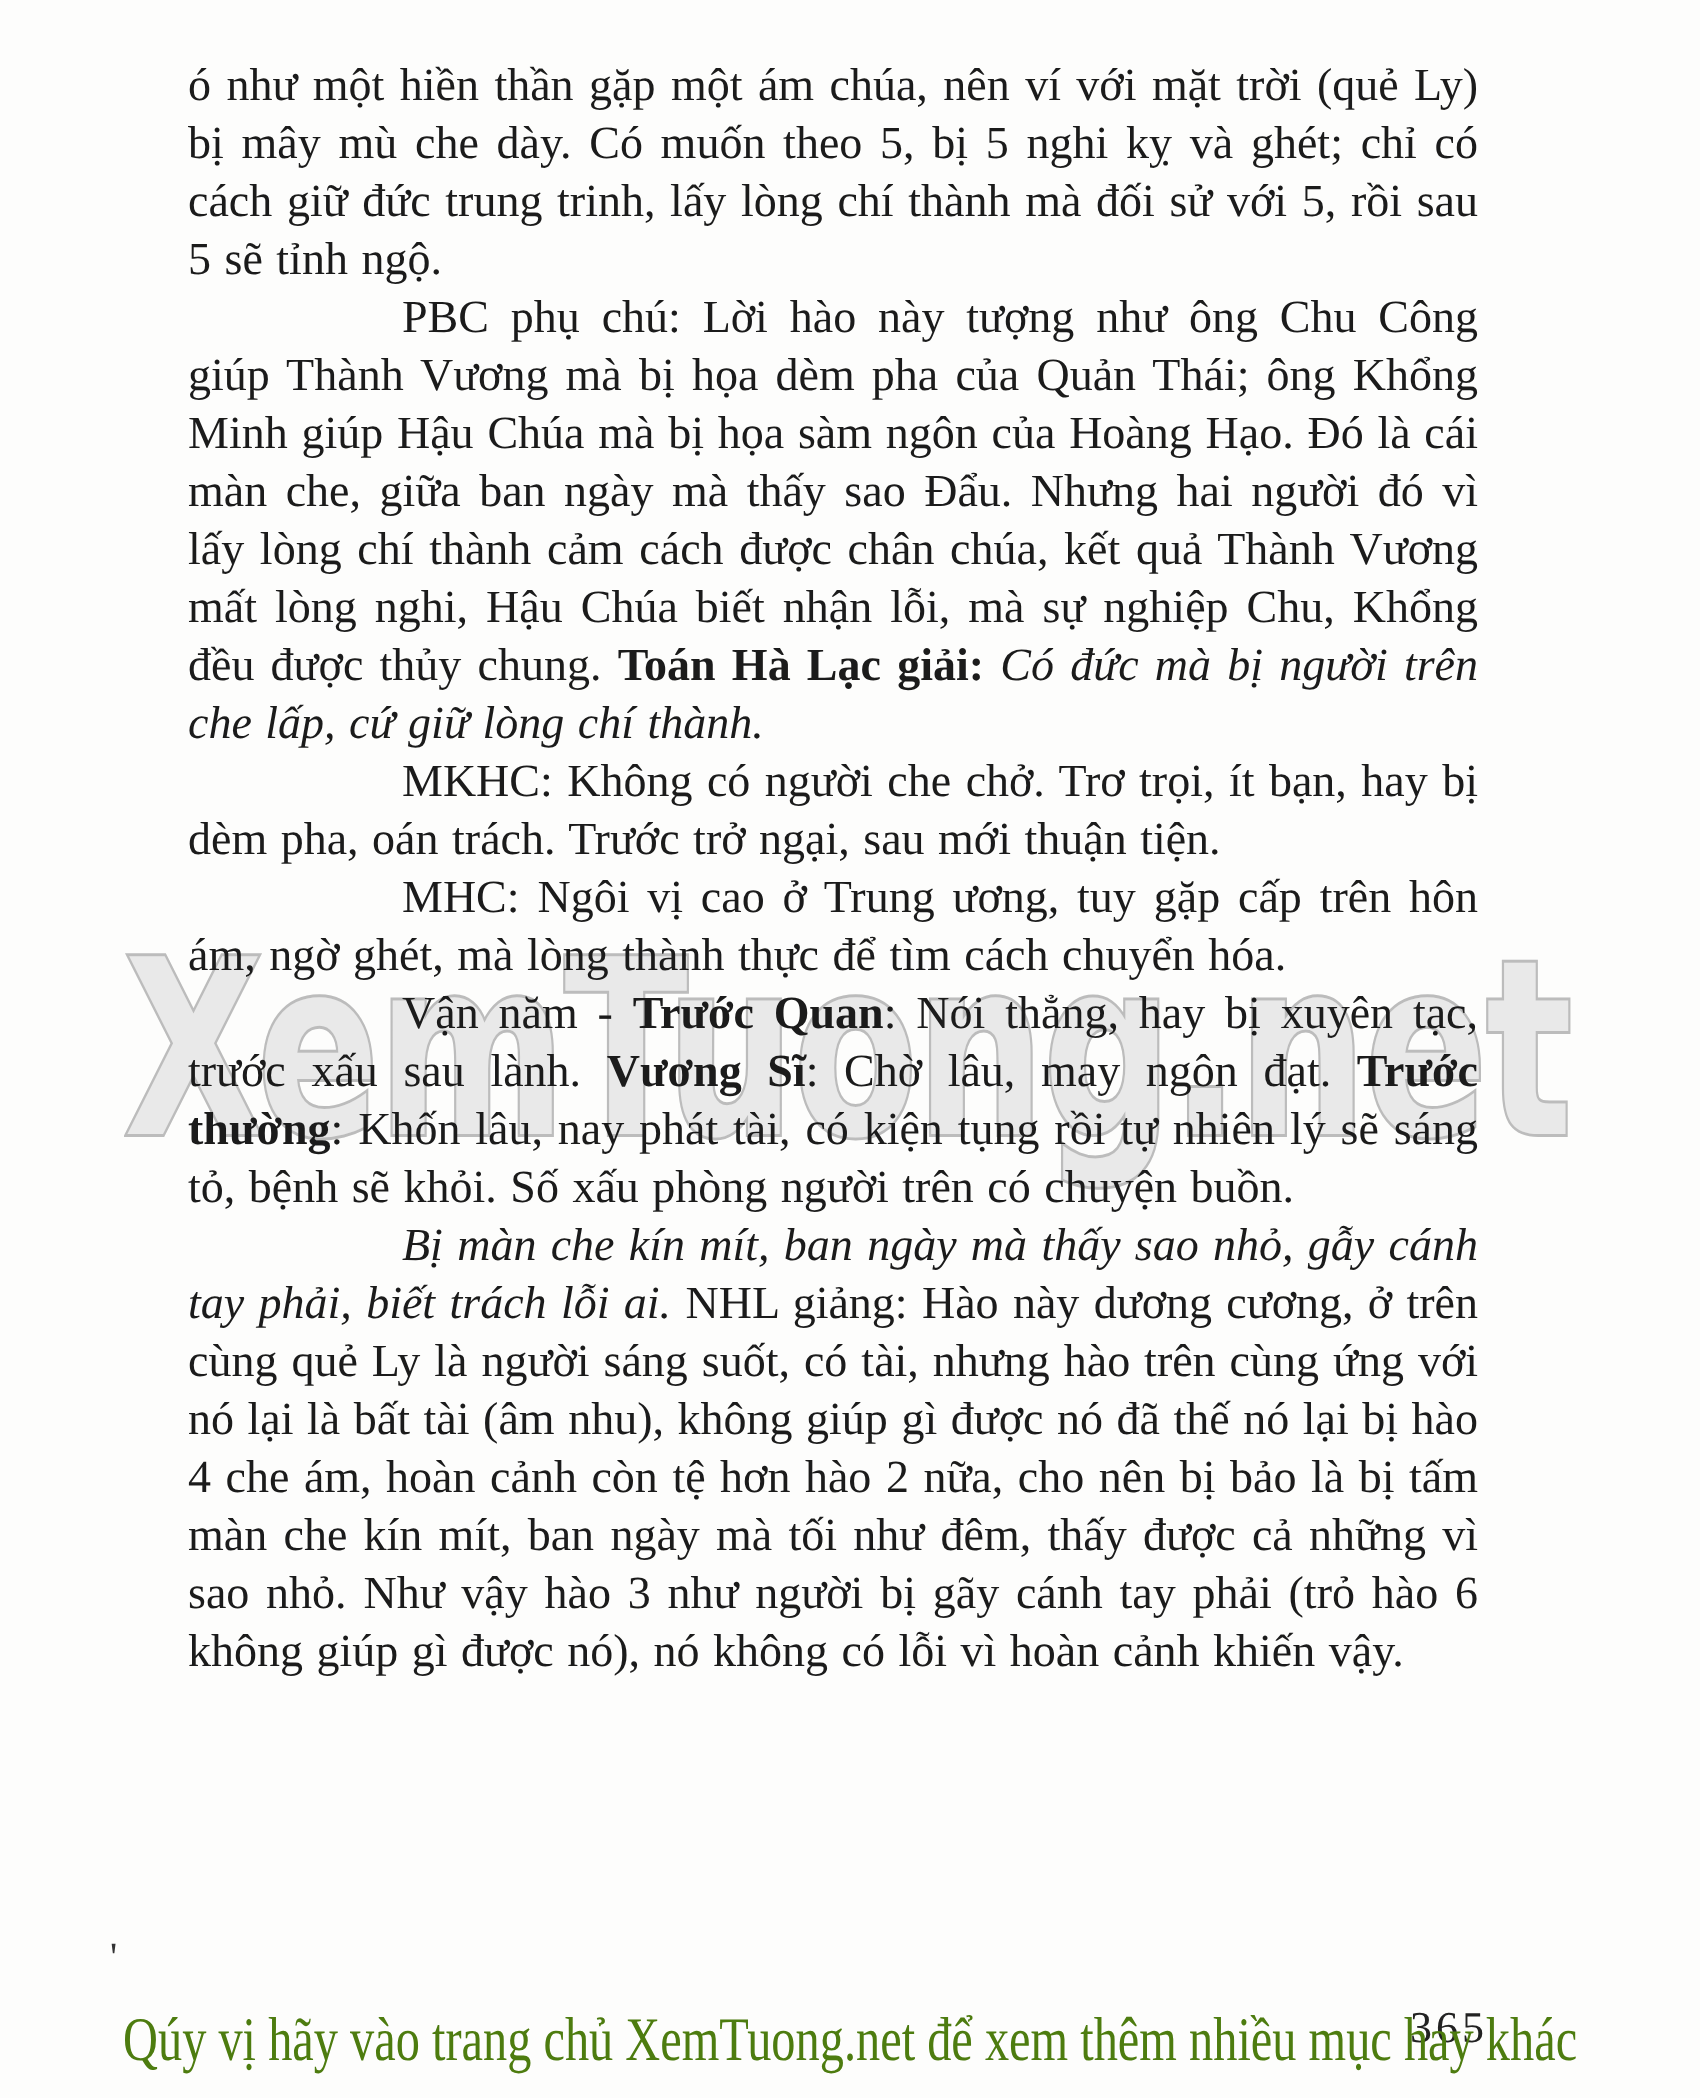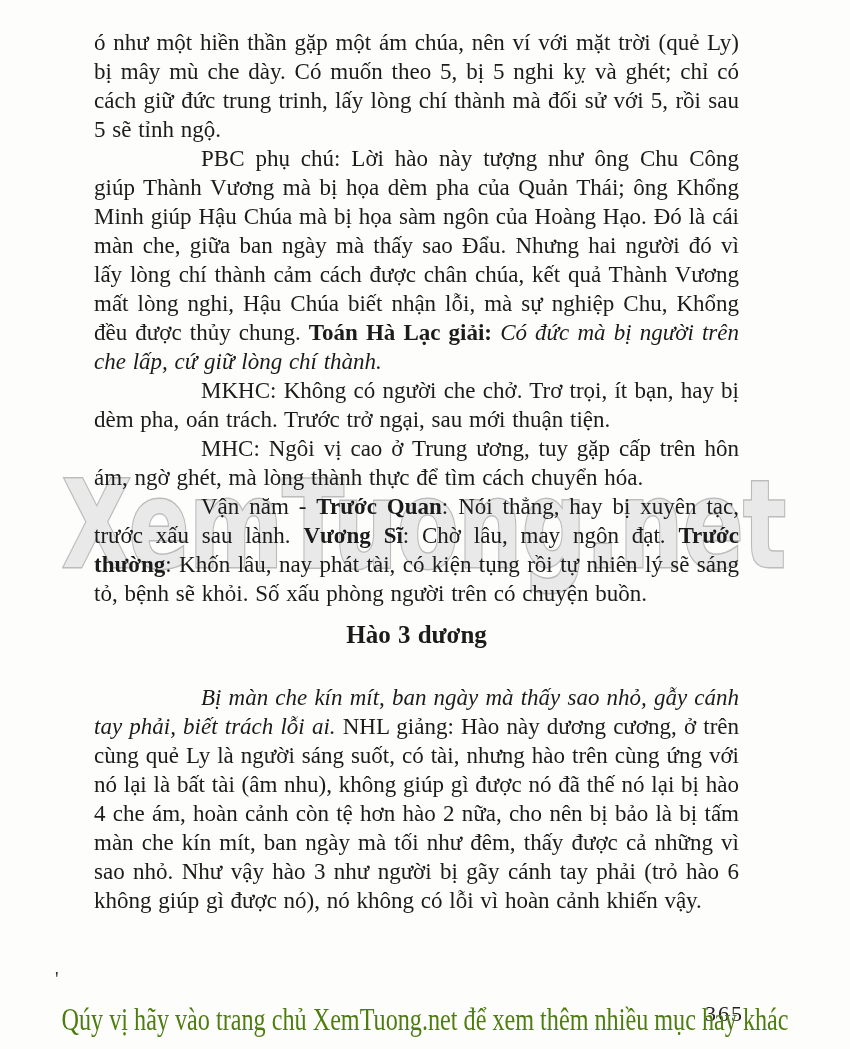--- a/index.html
+++ b/index.html
@@ -113,21 +113,20 @@
     <p class="para noindent">ó như một hiền thần gặp một ám chúa, nên ví với mặt trời (quẻ Ly) bị mây mù che dày. Có muốn theo 5, bị 5 nghi kỵ và ghét; chỉ có cách giữ đức trung trinh, lấy lòng chí thành mà đối sử với 5, rồi sau 5 sẽ tỉnh ngộ.</p>
 
     <p class="para"><span>PBC phụ chú: Lời hào này tượng như ông Chu Công giúp Thành Vương mà bị họa dèm pha của Quản Thái; ông Khổng Minh giúp Hậu Chúa mà bị họa sàm ngôn của Hoàng Hạo. Đó là cái màn che, giữa ban ngày mà thấy sao Đẩu. Nhưng hai người đó vì lấy lòng chí thành cảm cách được chân chúa, kết quả Thành Vương mất lòng nghi, Hậu Chúa biết nhận lỗi, mà sự nghiệp Chu, Khổng đều được thủy chung. </span><b>Toán Hà Lạc giải:</b><i> Có đức mà bị người trên che lấp, cứ giữ lòng chí thành.</i></p>
 
     <p class="para">MKHC: Không có người che chở. Trơ trọi, ít bạn, hay bị dèm pha, oán trách. Trước trở ngại, sau mới thuận tiện.</p>
 
     <p class="para">MHC: Ngôi vị cao ở Trung ương, tuy gặp cấp trên hôn ám, ngờ ghét, mà lòng thành thực để tìm cách chuyển hóa.</p>
 
     <p class="para"><span>Vận năm - </span><b>Trước Quan</b><span>: Nói thẳng, hay bị xuyên tạc, trước xấu sau lành. </span><b>Vương Sĩ</b><span>: Chờ lâu, may ngôn đạt. </span><b>Trước thường</b><span>: Khốn lâu, nay phát tài, có kiện tụng rồi tự nhiên lý sẽ sáng tỏ, bệnh sẽ khỏi. Số xấu phòng người trên có chuyện buồn.</span></p>
 
-    <h2 class="heading">Hào 3 dương</h2>
 
     <p class="para"><i>Bị màn che kín mít, ban ngày mà thấy sao nhỏ, gẫy cánh tay phải, biết trách lỗi ai.</i><span> NHL giảng: Hào này dương cương, ở trên cùng quẻ Ly là người sáng suốt, có tài, nhưng hào trên cùng ứng với nó lại là bất tài (âm nhu), không giúp gì được nó đã thế nó lại bị hào 4 che ám, hoàn cảnh còn tệ hơn hào 2 nữa, cho nên bị bảo là bị tấm màn che kín mít, ban ngày mà tối như đêm, thấy được cả những vì sao nhỏ. Như vậy hào 3 như người bị gãy cánh tay phải (trỏ hào 6 không giúp gì được nó), nó không có lỗi vì hoàn cảnh khiến vậy.</span></p>
 
   </main>
 
   <div class="speck">'</div>
 
   <div class="page-number">365</div>
 
   <div class="footer">

